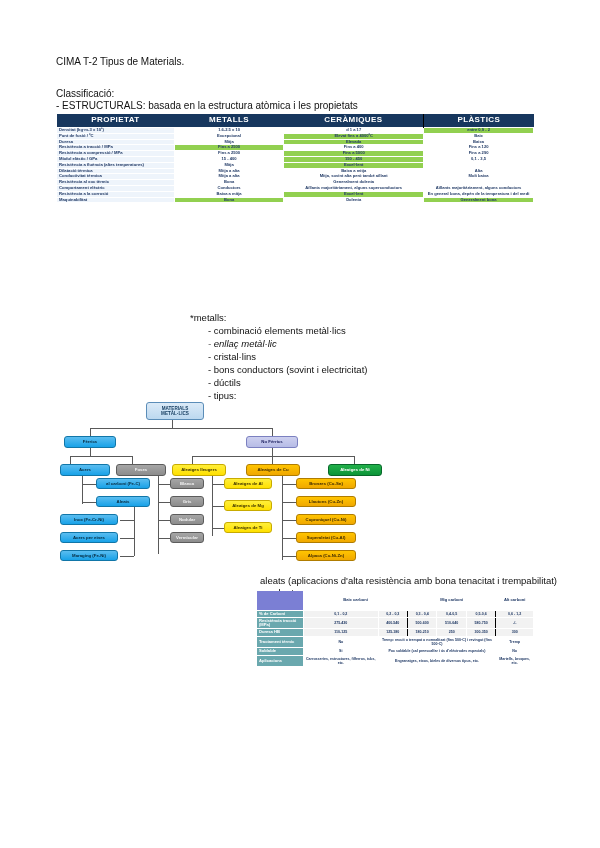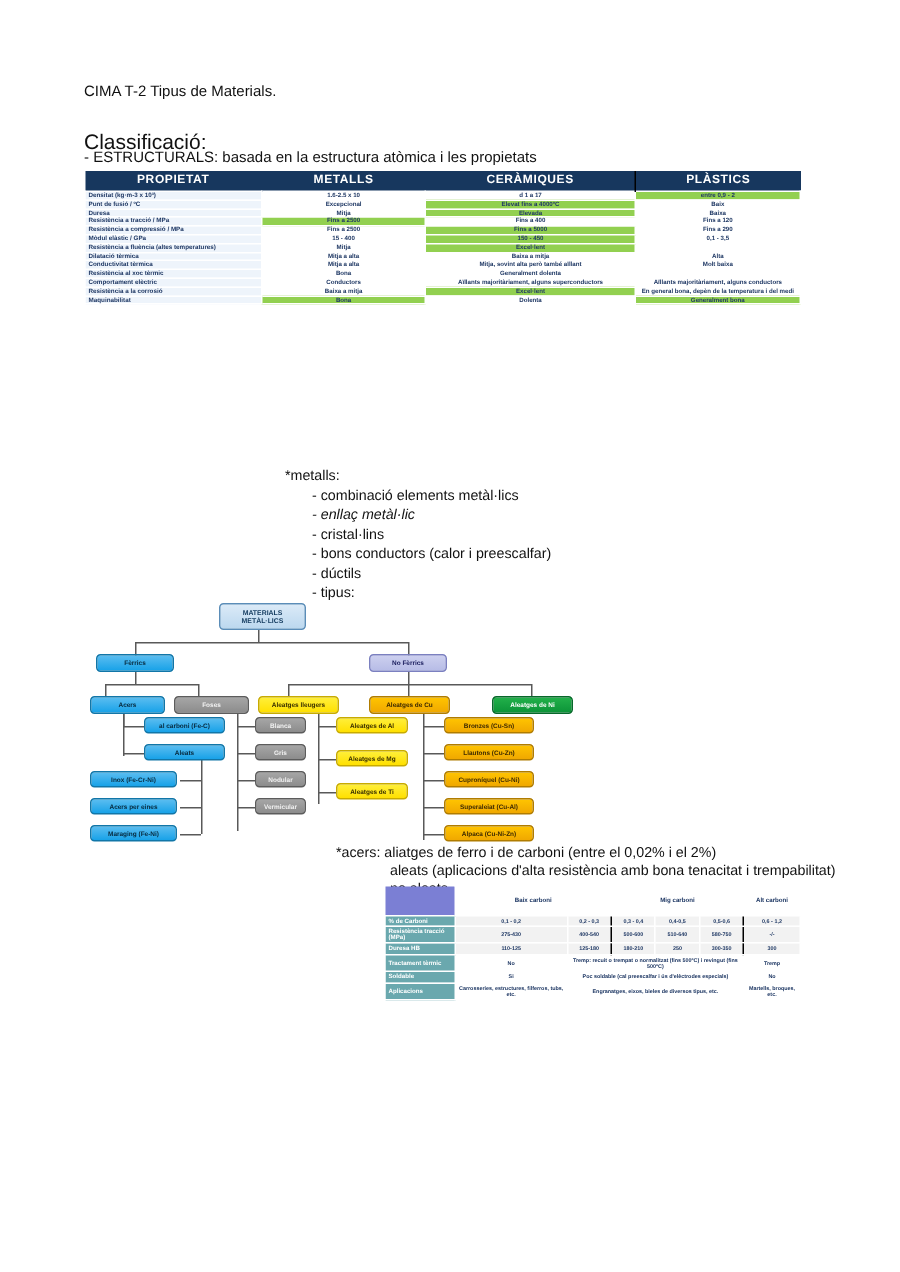--- a/index.html
+++ b/index.html
@@ -7,21 +7,21 @@
     width:600px;height:848px;background:#ffffff;
     font-family:"Liberation Sans", sans-serif;
     color:#1a1a1a;
     position:relative;overflow:hidden;
   }
   .page{position:absolute;left:0;top:0;width:600px;height:848px;}
 
   
   .txt{position:absolute;font-size:9.5px;line-height:12.5px;white-space:nowrap;color:#111;}
   .t-title{left:56px;top:56px;font-size:10px;}
-  .t-class{left:56px;top:88px;font-size:14px;}
+  .t-class{left:56px;top:88px;font-size:10px;}
   .t-estr{left:56px;top:100px;font-size:10px;}
 
   
   .tbl1{position:absolute;left:56px;top:114px;width:478px;border-collapse:collapse;}
   .tbl1 td,.tbl1 th{
     font-size:4.1px;line-height:4.8px;color:#1f3864;text-align:center;
     padding:0 1px;border:0.4px solid #ffffff;font-weight:bold;
     vertical-align:middle;
   }
   .tbl1 thead th{
@@ -184,21 +184,21 @@
           <td class="">Dolenta</td>
           <td class="g sep">Generalment bona</td>
         </tr>
       </tbody>
   </table>
 
   <div class="txt b-metalls">*metalls:</div>
   <div class="txt b-line" style="top:325px;">- combinació elements metàl·lics</div>
   <div class="txt b-line" style="top:338px;font-style:italic;">- enllaç metàl·lic</div>
   <div class="txt b-line" style="top:351px;">- cristal·lins</div>
-  <div class="txt b-line" style="top:364px;">- bons conductors (calor i preescalfar)</div>
+  <div class="txt b-line" style="top:364px;">- bons conductors (sovint i electricitat)</div>
   <div class="txt b-line" style="top:377px;">- dúctils</div>
   <div class="txt b-line" style="top:390px;">- tipus:</div>
 
   <div class="diag">
 
     <div class="ln lnv" style="left:112px;top:18px;height:8px;"></div>
     <div class="ln lnh" style="left:30px;top:26px;width:182px;"></div>
     <div class="ln lnv" style="left:30px;top:26px;height:9px;"></div>
     <div class="ln lnv" style="left:212px;top:26px;height:9px;"></div>
 
@@ -317,21 +317,20 @@
       <span>Cuproníquel (Cu-Ni)</span>
     </div>
     <div class="node n-orange" style="left:236px;top:130px;width:60px;height:11px;">
       <span>Superaleiat (Cu-Al)</span>
     </div>
     <div class="node n-orange" style="left:236px;top:148px;width:60px;height:11px;">
       <span>Alpaca (Cu-Ni-Zn)</span>
     </div>
   </div>
 
-  <div class="txt a1">*acers: aliatges de ferro i de carboni (entre el 0,02% i el 2%)</div>
   <div class="txt a2">aleats (aplicacions d'alta resistència amb bona tenacitat i trempabilitat)</div>
   <div class="txt a3">no aleats</div>
 
   <table class="tbl2">
     <tbody>
       <tr>
         <td class="hd" style="width:44px;"></td>
         <td class="hlab" colspan="2">Baix carboni</td>
         <td class="hlab" colspan="3">Mig carboni</td>
         <td class="hlab">Alt carboni</td>

